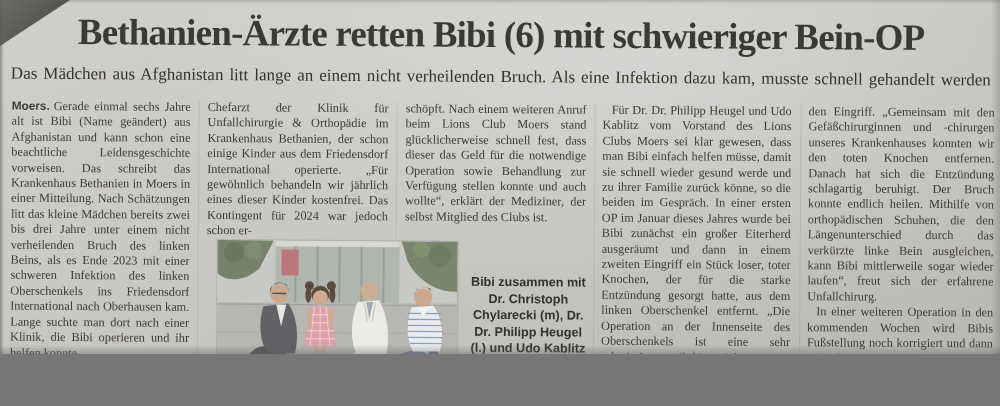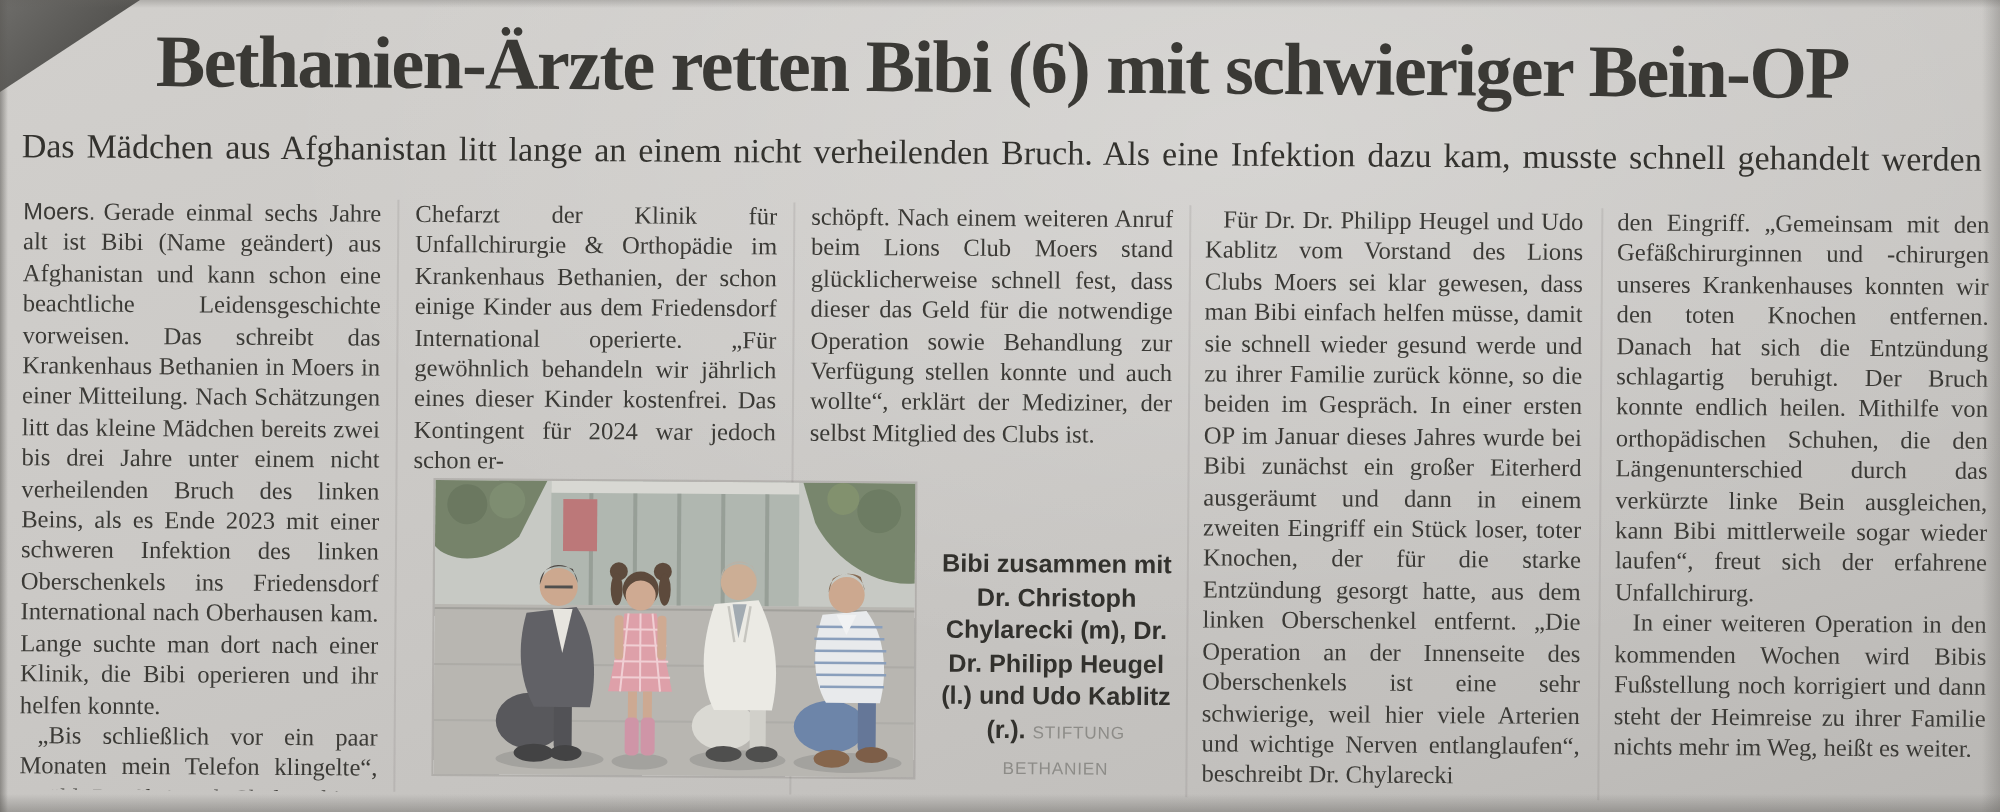--- a/index.html
+++ b/index.html
@@ -1,17 +1,17 @@
 <!DOCTYPE html>
 <html><head>
 <meta charset="utf-8">
 <style>
   html,body { margin:0; padding:0; background:#777; }
   .stage {
-    position:relative; width:1000px; height:406px; overflow:hidden;
+    position:relative; width:1000px; height:354px; overflow:hidden;
     background:#fef9c3;
     font-family:"Liberation Serif", serif;
   }
   .sheet {
     position:absolute; left:-10px; top:-10px; right:-10px; bottom:-10px;
     background:
       radial-gradient(ellipse at 62% 18%, rgba(255,255,255,0.22), rgba(255,255,255,0) 55%),
       linear-gradient(160deg, #d2d0cd 0%, #cbc9c6 40%, #c2c0bd 78%, #b8b6b3 100%);
     transform:rotate(0.4deg); transform-origin:50% 50%;
   }
@@ -35,21 +35,21 @@
     position:absolute; top:102px; font-size:12.3px; line-height:15.4px;
     text-align:justify; overflow:hidden; color:#3b3a36;
   }
   .col1 { left:11px;  width:179px; height:296px; }
   .col2 { left:207px; width:181px; height:138px; }
   .col3 { left:405px; width:181px; height:140px; }
   .col4 { left:602px; width:189px; height:298px; }
   .col5 { left:808px; width:186px; height:298px; }
   .p { margin:0; }
   .p.indent { text-indent:9px; }
-  .dateline { font-family:"Liberation Sans", sans-serif; font-weight:400; font-size:11.8px; margin-right:4px; }
+  .dateline { font-family:"Liberation Sans", sans-serif; font-weight:700; font-size:11.8px; margin-right:4px; }
 
   
   .rule { position:absolute; top:102px; height:296px; width:1px; background:rgba(120,118,114,0.18); }
   .rule.r1 { left:198px; } .rule.r2 { left:396px; } .rule.r3 { left:594px; } .rule.r4 { left:800px; }
 
   
   .photo { position:absolute; left:218px; top:242px; width:240px; height:147px;
     box-shadow:0 0 0 1px rgba(110,108,104,0.25); }
   .photo svg { display:block; width:100%; height:100%; }
 

